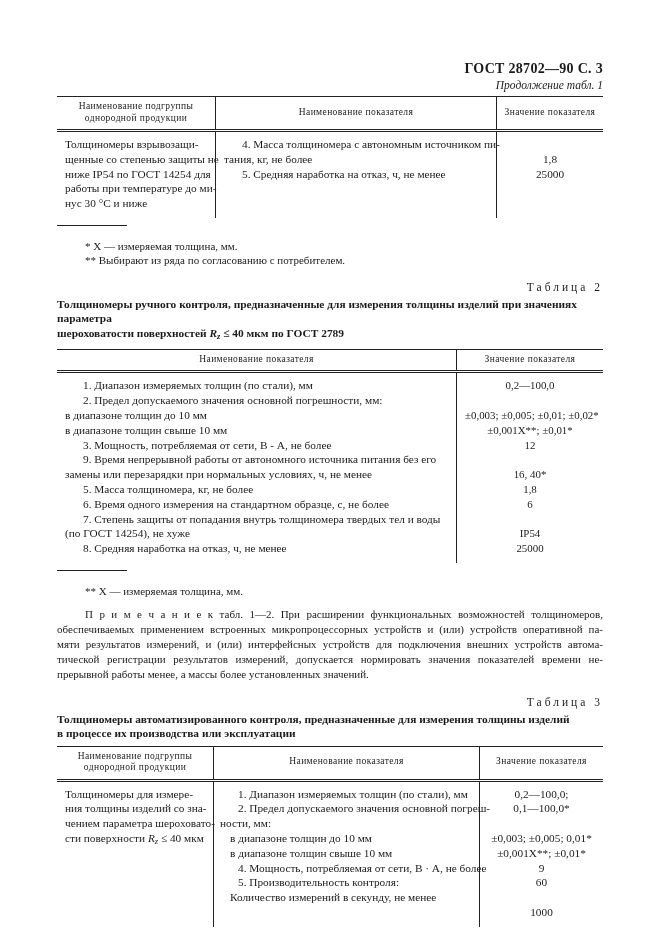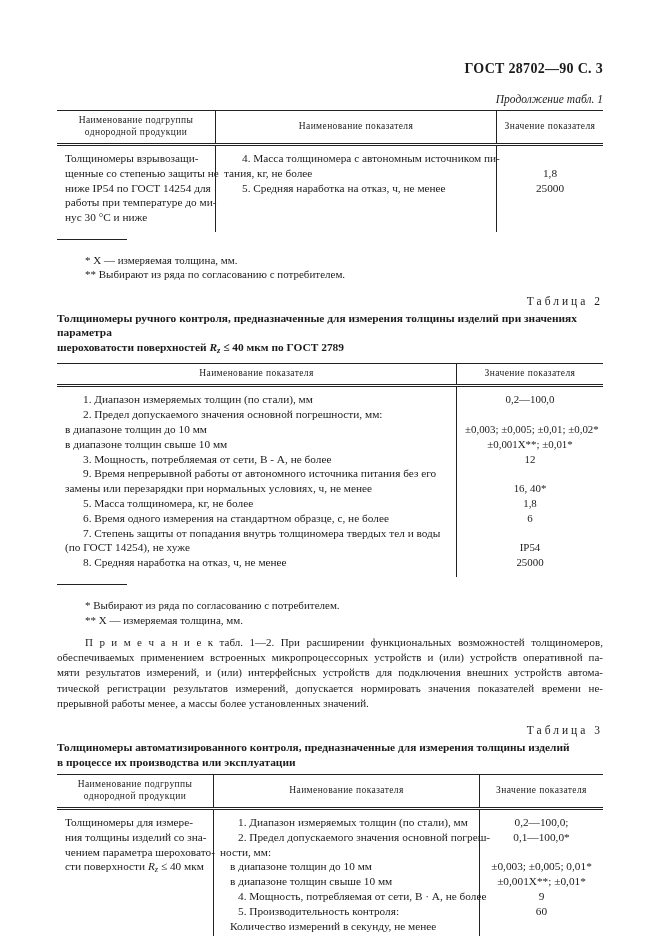--- a/index.html
+++ b/index.html
@@ -5,21 +5,21 @@
   * { margin:0; padding:0; box-sizing:border-box; }
   html,body { background:#888; }
   .page {
     position:relative; width:661px; height:936px; background:#ffffff;
     color:#1b1b1b; font-family:"Liberation Serif", serif; overflow:hidden;
     margin:0 auto;
   }
   .content { position:absolute; left:57px; top:60px; width:546px; }
 
   .gost-header { text-align:right; font-weight:bold; font-size:14px; line-height:18px; letter-spacing:.3px; }
-  .continuation { text-align:right; font-style:italic; font-size:11.5px; line-height:15px; margin-top:14px; }
+  .continuation { text-align:right; font-style:italic; font-size:11.5px; line-height:15px; }
 
   
   .gtable { border-top:1.5px solid #222; margin-top:3px; }
   .t-head { display:grid; border-bottom:3px double #222; }
   .t-head .hc {
     display:flex; flex-direction:column; align-items:center; justify-content:center;
     font-size:9.5px; line-height:11.5px; letter-spacing:.4px; text-align:center;
     padding:4px 3px 5px;
   }
   .t-body { display:grid; }
@@ -147,21 +147,20 @@
           <div class="ln">6</div>
           <div class="ln"></div>
           <div class="ln">IP54</div>
           <div class="ln">25000</div>
         </div>
       </div>
     </div>
 
     <div class="fn-rule"></div>
     <div class="footnotes">
-      <div class="fl">* Выбирают из ряда по согласованию с потребителем.</div>
       <div class="fl">** X — измеряемая толщина, мм.</div>
     </div>
 
     <div class="note">
       <div class="note-line first">П р и м е ч а н и е  к табл. 1—2. При расширении функциональных возможностей толщиномеров,</div>
       <div class="note-line">обеспечиваемых применением встроенных микропроцессорных устройств и (или) устройств оперативной па-</div>
       <div class="note-line">мяти результатов измерений, и (или) интерфейсных устройств для подключения внешних устройств автома-</div>
       <div class="note-line">тической регистрации результатов измерений, допускается нормировать значения показателей времени не-</div>
       <div class="note-line last">прерывной работы менее, а массы более установленных значений.</div>
     </div>

